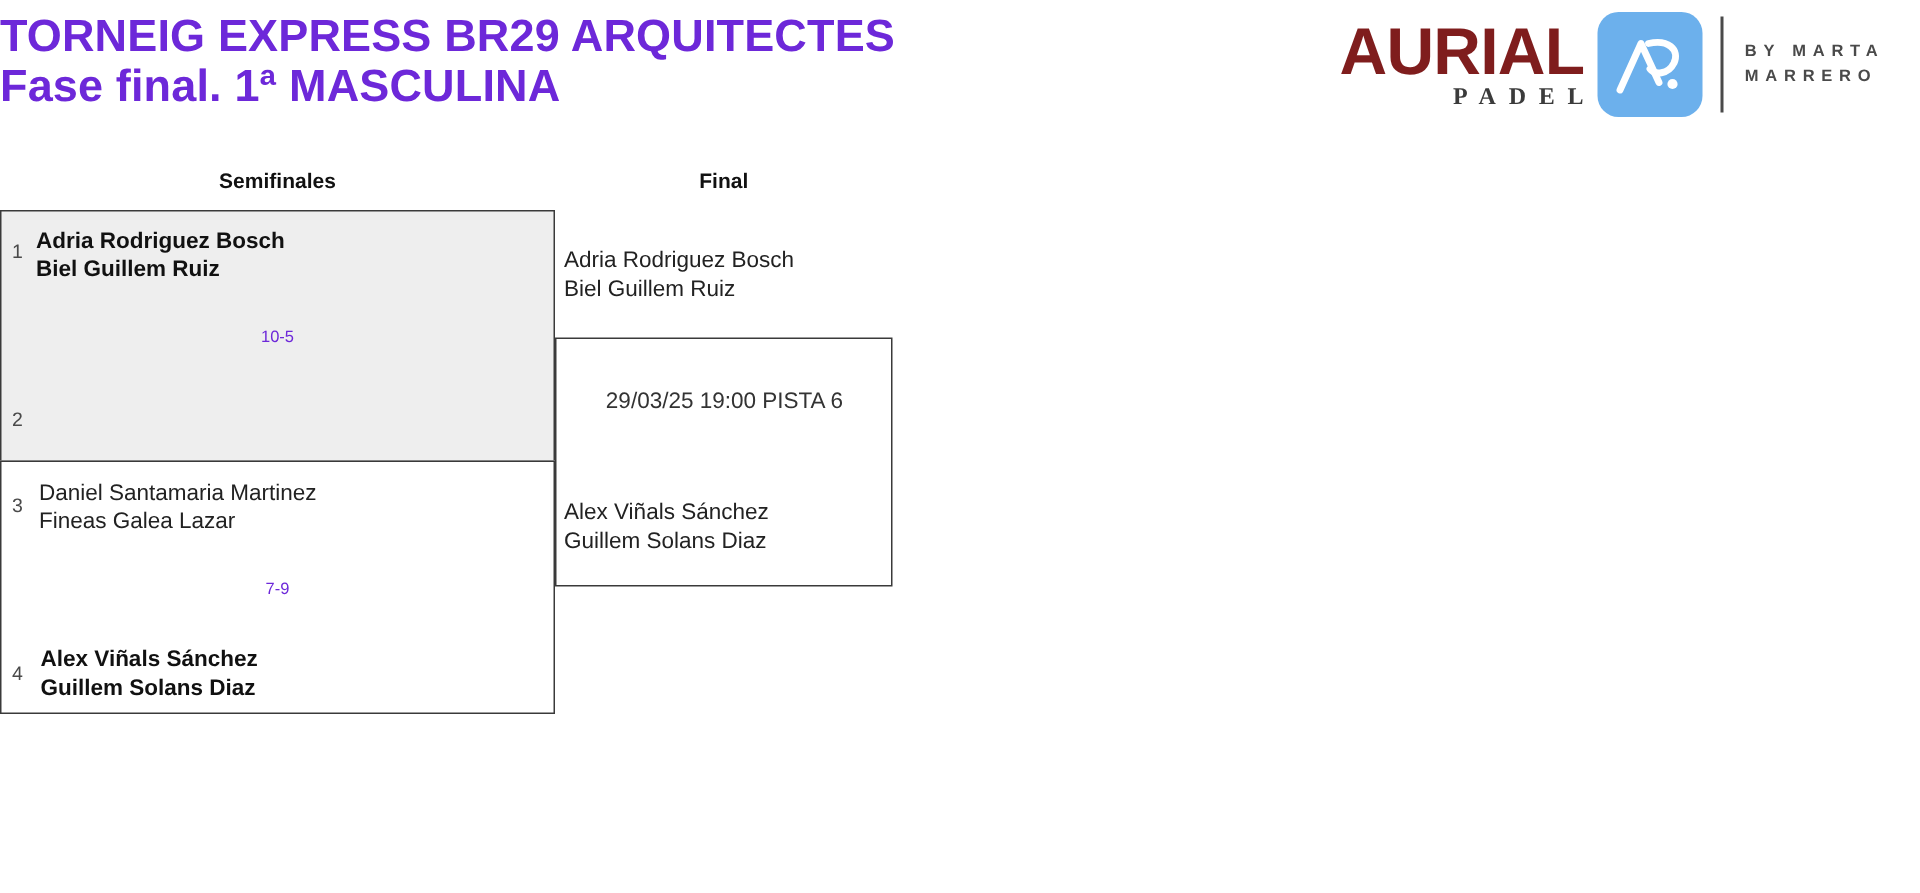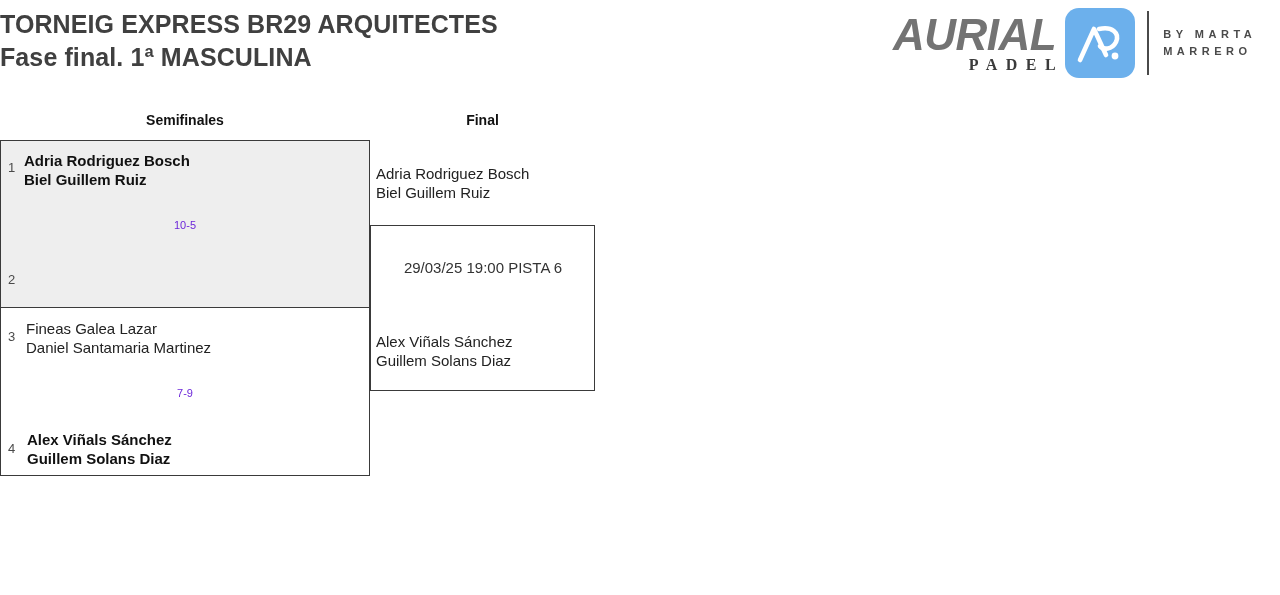--- a/index.html
+++ b/index.html
@@ -17,25 +17,25 @@
   }
 
   
   #header-title {
     position: absolute;
     left: 0px;
     top: 8px;
     width: 780px;
   }
   .title-line {
-    font-size: 25px;
+    font-size: 30px;
     font-weight: 700;
     line-height: 33px;
     letter-spacing: 0.1px;
-    color: #404040;
+    color: #6d28d9;
     white-space: nowrap;
   }
 
   
   #brand-logo {
     position: absolute;
     left: 893px;
     top: 7px;
     width: 380px;
     height: 72px;
@@ -45,23 +45,22 @@
   .logo-wordmark {
     display: flex;
     flex-direction: column;
     align-items: flex-end;
     justify-content: center;
     margin-right: 9px;
   }
   .logo-aurial {
     font-size: 44px;
     font-weight: 700;
-    font-style: italic;
     letter-spacing: -0.5px;
-    color: #737373;
+    color: #7f1d1d;
     line-height: 44px;
   }
   .logo-padel {
     font-size: 16px;
     font-weight: 700;
     letter-spacing: 8.5px;
     color: #3b3b3b;
     line-height: 18px;
     margin-top: -1px;
     margin-right: -8px;
@@ -222,22 +221,22 @@
   <div class="team winner" id="team-sf1-top">
     <span class="tline">Adria Rodriguez Bosch</span>
     <span class="tline">Biel Guillem Ruiz</span>
   </div>
   <div class="score" id="score-sf1">10-5</div>
   <div class="seed" id="seed-2">2</div>
 
   <div class="match-box plain" id="match-sf2"></div>
   <div class="seed" id="seed-3">3</div>
   <div class="team" id="team-sf2-top">
+    <span class="tline">Daniel Santamaria Martinez</span>
     <span class="tline">Fineas Galea Lazar</span>
-    <span class="tline">Daniel Santamaria Martinez</span>
   </div>
   <div class="score" id="score-sf2">7-9</div>
   <div class="seed" id="seed-4">4</div>
   <div class="team winner" id="team-sf2-bottom">
     <span class="tline">Alex Viñals Sánchez</span>
     <span class="tline">Guillem Solans Diaz</span>
   </div>
 
   <div class="match-box plain" id="match-final"></div>
   <div class="team" id="team-final-top">

